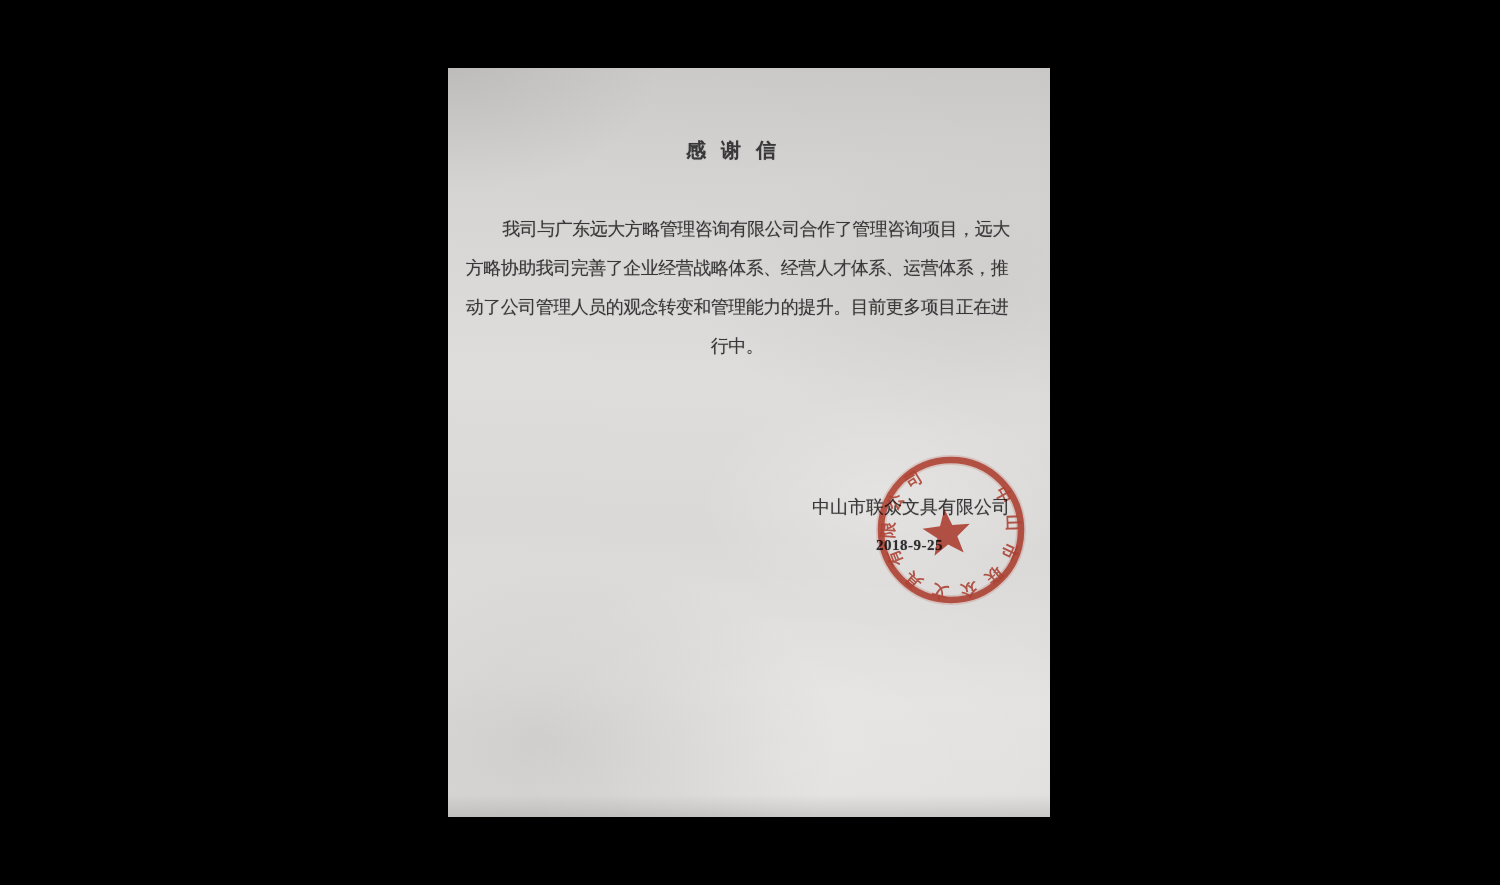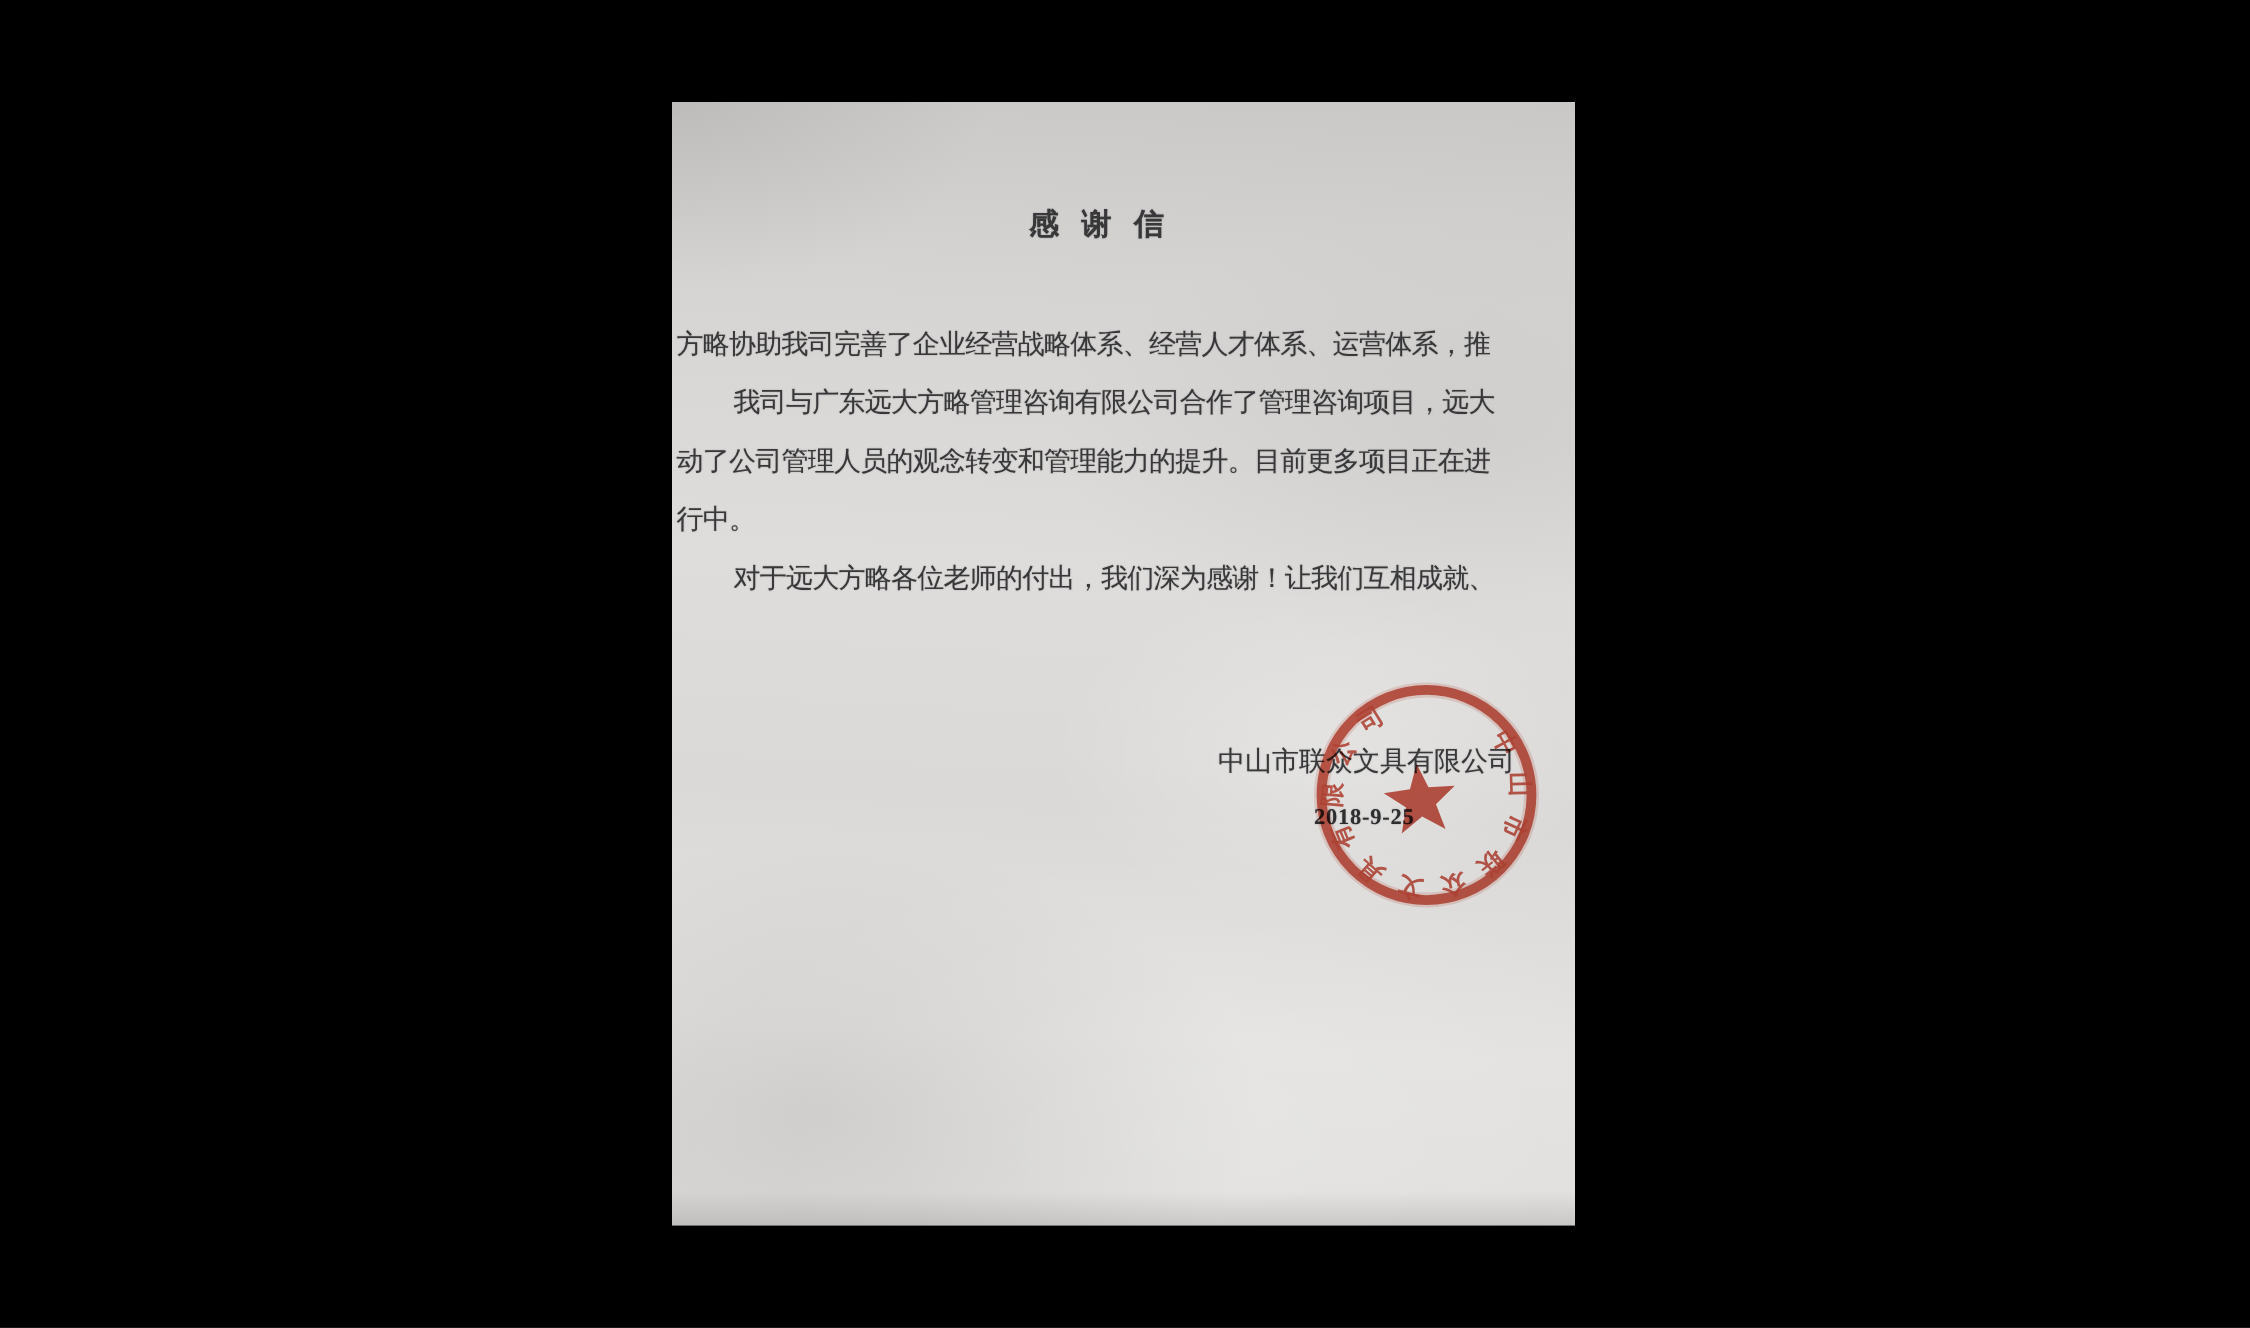--- a/index.html
+++ b/index.html
@@ -6,20 +6,21 @@
     margin: 0; padding: 0;
     width: 1500px; height: 885px;
     background: #000;
     overflow: hidden;
     font-family: "Liberation Serif", "DejaVu Serif", serif;
   }
   .stage {
     position: relative;
     width: 1500px; height: 885px;
     background: var(--bg-color, #000);
+    text-align: center;
   }
   .photo {
     position: absolute;
     left: 448px; top: 68px;
     width: 602px; height: 749px;
     overflow: hidden;
     background:
       linear-gradient(0deg, rgba(115,113,110,0.22), rgba(115,113,110,0) 3%),
       radial-gradient(ellipse 260px 160px at 72% 58%, rgba(255,255,255,0.25), transparent 70%),
       radial-gradient(ellipse 420px 260px at 16% 90%, rgba(108,106,103,0.16), transparent 70%),
@@ -105,25 +106,24 @@
 </head>
 <body>
 
 <div class="stage">
   <div class="photo">
 
     <div class="letter-title">感 谢 信</div>
 
     <div class="letter-body">
 
-    <div class="body-line">方略协助我司完善了企业经营战略体系、经营人才体系、运营体系，推</div>
-        <div class="body-line indent">我司与广东远大方略管理咨询有限公司合作了管理咨询项目，远大</div>
+    <div class="body-line indent">我司与广东远大方略管理咨询有限公司合作了管理咨询项目，远大</div>
+        <div class="body-line">方略协助我司完善了企业经营战略体系、经营人才体系、运营体系，推</div>
         <div class="body-line">动了公司管理人员的观念转变和管理能力的提升。目前更多项目正在进</div>
         <div class="body-line">行中。</div>
-        <div class="body-line indent">对于远大方略各位老师的付出，我们深为感谢！让我们互相成就、</div>
       </div>
 
     <div class="signature-line">中山市联众文具有限公司</div>
 
     <div class="date-line">2018-9-25</div>
 
     <svg class="stamp" viewBox="0 0 170 170" aria-hidden="true">
       <circle class="ring-blur" cx="85" cy="85" r="70"></circle>
       <circle class="ring" cx="85" cy="85" r="70"></circle>
       <polygon class="star" points="78.4,64.1 86.3,79.9 103.8,78.8 91.3,91.2 97.7,107.6 82.1,99.4 68.5,110.7 71.4,93.3 56.5,83.8 74.0,81.2"></polygon>

